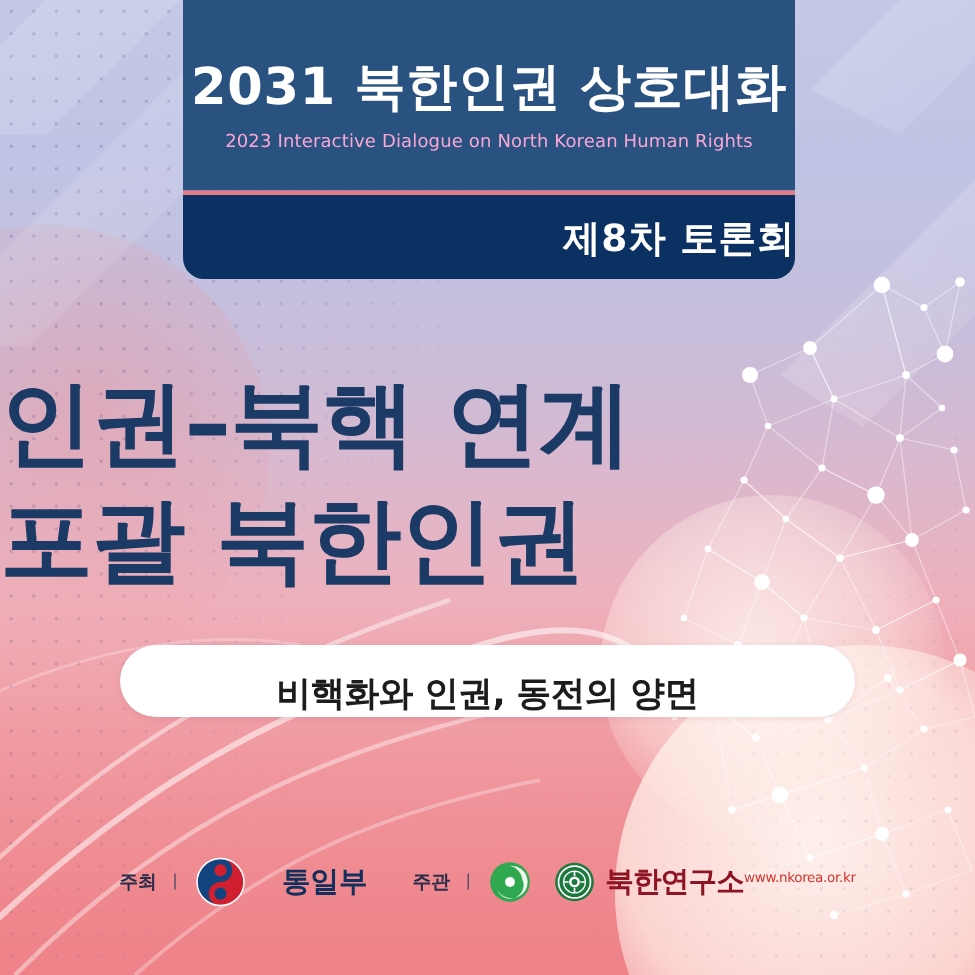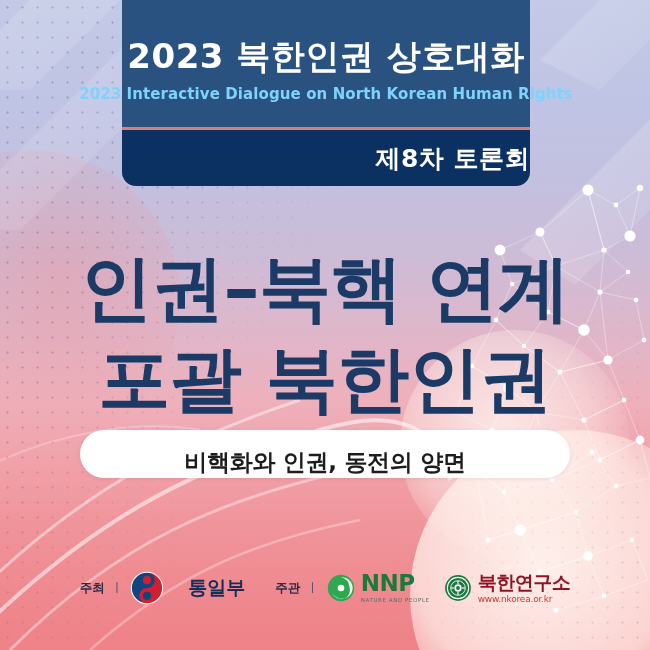--- a/index.html
+++ b/index.html
@@ -52,37 +52,37 @@
     position:absolute;left:122px;top:0;width:408px;height:127px;
     background:#2a5280;
     display:flex;flex-direction:column;align-items:center;justify-content:center;
     box-sizing:border-box;padding-top:14px;
   }
   .h-title{
     color:#ffffff;font-size:34px;font-weight:bold;letter-spacing:.5px;
     line-height:1.1;white-space:nowrap;
   }
   .h-sub{
-    color:#7dd3fc;font-size:15px;margin-top:9px;letter-spacing:.1px;white-space:nowrap;font-weight:bold;
+    color:#f9a8d4;font-size:12px;margin-top:9px;letter-spacing:.1px;white-space:nowrap;
   }
   .divider{
     position:absolute;left:122px;top:127px;width:408px;height:3px;
     background:#e07a85;
   }
   .subband{
     position:absolute;left:122px;top:130px;width:408px;height:56px;
     background:#0b3163;border-radius:0 0 14px 14px;
     display:flex;align-items:center;justify-content:flex-end;
   }
   .subband-text{color:#ffffff;font-size:25px;font-weight:bold;letter-spacing:.5px;}
 
   
   .main-title{
-    position:absolute;left:0;top:243px;width:650px;text-align:center;
-    color:#1b3a66;font-weight:bold;font-size:72px;line-height:1.26;
+    position:absolute;left:0;top:243px;width:650px;text-align:left;
+    color:#1b3a66;font-weight:bold;font-size:62px;line-height:1.26;
     letter-spacing:-0.5px;
   }
   .main-title div{white-space:nowrap;}
 
   
   .pill{
     position:absolute;left:80px;top:430px;width:490px;height:48px;
     background:#ffffff;border-radius:24px;
     display:flex;align-items:flex-end;justify-content:center;
     box-shadow:0 1px 4px rgba(120,60,80,.12);
@@ -96,21 +96,21 @@
   }
   .f-group{display:flex;align-items:center;}
   .f-label{color:#2b2b4a;font-size:12.5px;font-weight:bold;margin-right:6px;white-space:nowrap;}
   .f-sep{color:#4a4a6a;font-size:12.5px;margin-right:7px;}
   .f-name{color:#13305c;font-size:19px;font-weight:bold;margin-left:24px;white-space:nowrap;}
   .gap{width:30px;}
   .gap-sm{width:14px;}
   .nnp-txt{display:flex;flex-direction:column;margin-left:5px;line-height:1;}
   .nnp-main{color:#1a7a3c;font-size:23px;font-weight:bold;letter-spacing:-0.5px;}
   .nnp-sub{color:#5f6a63;font-size:5.5px;letter-spacing:.6px;margin-top:3px;}
-  .nk-txt{display:flex;flex-direction:column;margin-left:6px;line-height:1;}
+  .nk-txt{display:flex;flex-direction:row;margin-left:6px;line-height:1;}
   .nk-main{color:#8e1424;font-size:19px;font-weight:bold;letter-spacing:-0.5px;}
   .nk-sub{color:#d4342e;font-size:9px;font-weight:normal;margin-top:3px;letter-spacing:-0.2px;}
 </style>
 </head>
 <body>
 
 <div class="poster">
 
   <div class="glow glow-a"></div>
   <div class="glow glow-b"></div>
@@ -216,21 +216,21 @@
         <circle cx="640" cy="440" r="4.4"></circle>
           <circle cx="600" cy="460" r="2.4"></circle>
         <circle cx="616" cy="486" r="2.4"></circle>
           <circle cx="556" cy="610" r="2.6"></circle>
         <circle cx="500" cy="584" r="2.4"></circle>
       </g>
     </g>
   </svg>
 
   <div class="header">
-    <div class="h-title">2023 북한인권 상호대화</div>
+    <div class="h-title">2031 북한인권 상호대화</div>
     <div class="h-sub">2023 Interactive Dialogue on North Korean Human Rights</div>
   </div>
   <div class="divider"></div>
   <div class="subband">
     <span class="subband-text">제8차 토론회</span>
   </div>
 
   <div class="main-title">
     <div>인권–북핵 연계</div>
     <div>포괄 북한인권</div>
@@ -259,24 +259,20 @@
 
     <div class="f-group">
       <span class="f-label">주관</span>
       <span class="f-sep">ㅣ</span>
       <svg width="30" height="30" viewBox="0 0 100 100">
         <circle cx="50" cy="50" r="44" fill="#2fa84f"></circle>
         <path d="M50 14 A36 36 0 1 1 22 68 A30 30 0 0 0 78 46 A36 36 0 0 0 50 14 Z" fill="#ffffff" opacity=".92"></path>
         <circle cx="50" cy="50" r="19" fill="#2fa84f"></circle>
         <circle cx="50" cy="50" r="11" fill="#ffffff"></circle>
       </svg>
-      <div class="nnp-txt">
-        <span class="nnp-main">NNP</span>
-        <span class="nnp-sub">NATURE AND PEOPLE</span>
-      </div>
     </div>
 
     <div class="gap-sm"></div>
 
     <div class="f-group">
       <svg width="28" height="28" viewBox="0 0 100 100">
         <circle cx="50" cy="50" r="46" fill="#1c7a3e"></circle>
         <circle cx="50" cy="50" r="38" fill="none" stroke="#ffffff" stroke-width="4"></circle>
         <circle cx="50" cy="50" r="26" fill="none" stroke="#ffffff" stroke-width="3"></circle>
         <circle cx="50" cy="50" r="13" fill="#ffffff"></circle>

